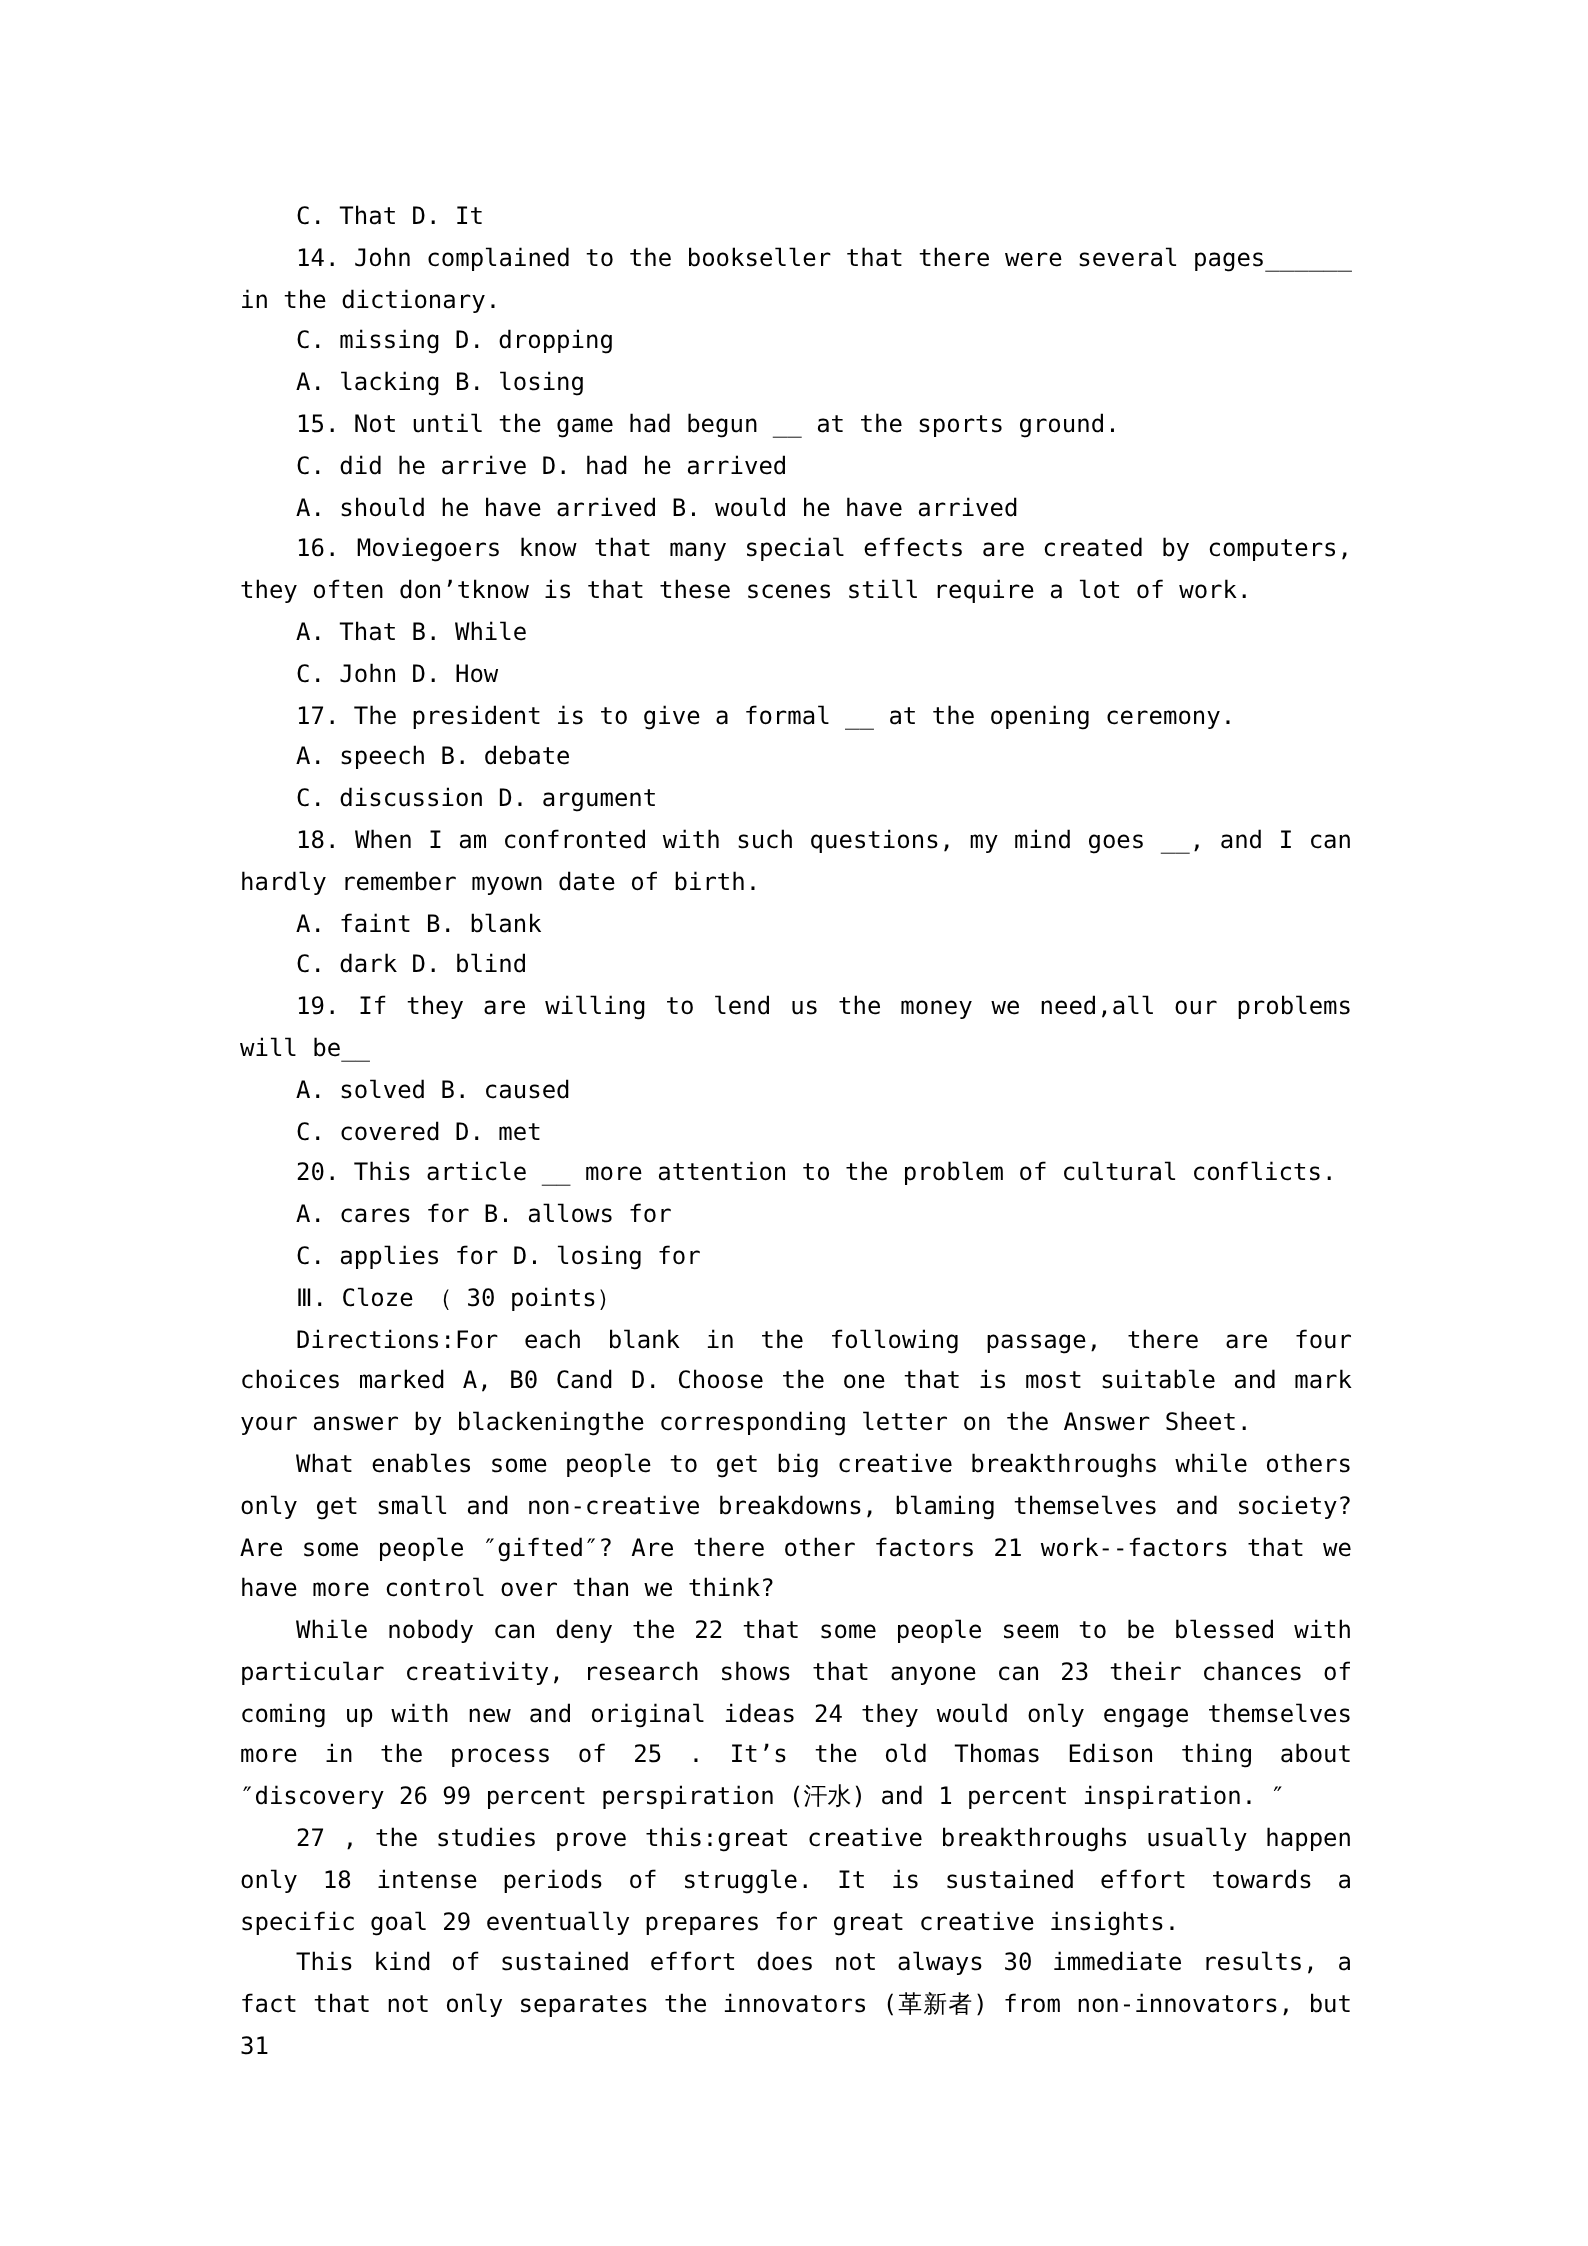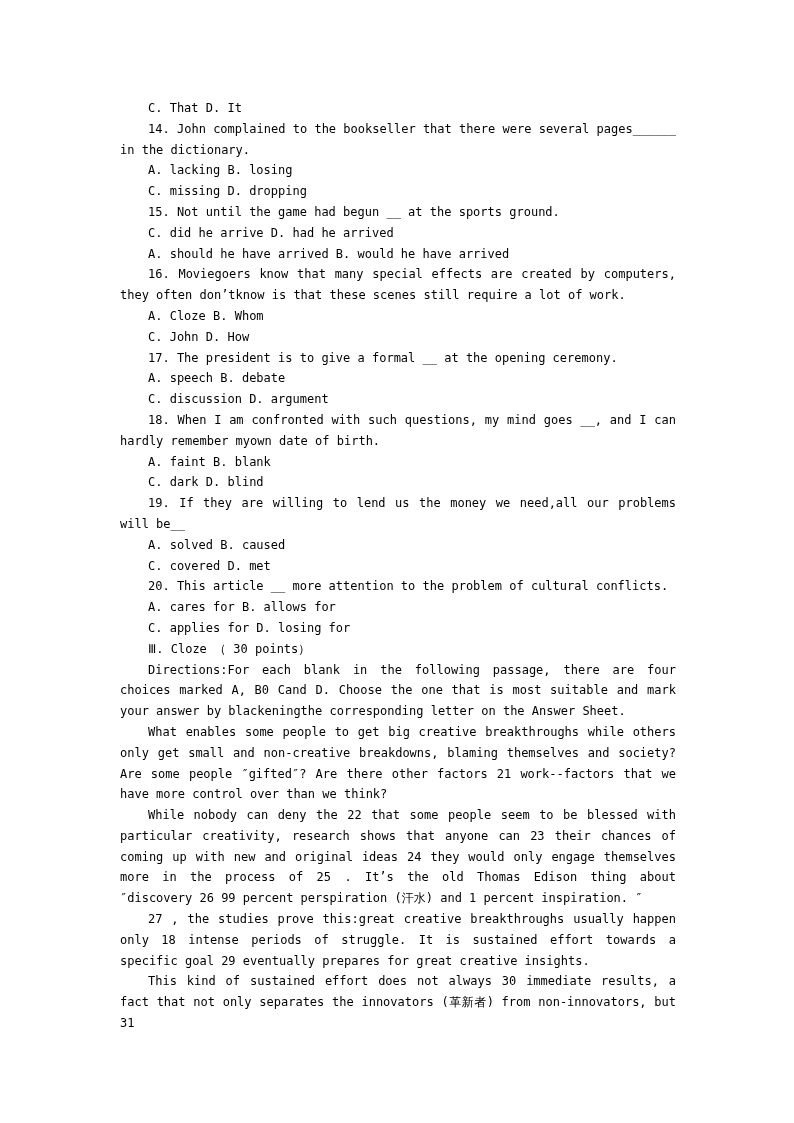--- a/index.html
+++ b/index.html
@@ -43,27 +43,27 @@
   }
 </style>
 </head>
 <body>
 
 <div class="page">
   <div class="doc-body">
 
   <p>C. That D. It</p>
       <p>14. John complained to the bookseller that there were several pages______ in the dictionary.</p>
+      <p>C. missing D. dropping</p>
       <p>A. lacking B. losing</p>
-      <p>C. missing D. dropping</p>
       <p>15. Not until the game had begun __ at the sports ground.</p>
       <p>C. did he arrive D. had he arrived</p>
       <p>A. should he have arrived B. would he have arrived</p>
       <p>16. Moviegoers know that many special effects are created by computers, they often don’tknow is that these scenes still require a lot of work.</p>
-      <p>A. Cloze B. Whom</p>
+      <p>A. That B. While</p>
       <p>C. John D. How</p>
       <p>17. The president is to give a formal __ at the opening ceremony.</p>
       <p>A. speech B. debate</p>
       <p>C. discussion D. argument</p>
       <p>18. When I am confronted with such questions, my mind goes __, and I can hardly remember myown date of birth.</p>
       <p>A. faint B. blank</p>
       <p>C. dark D. blind</p>
       <p>19. If they are willing to lend us the money we need,all our problems will be__</p>
       <p>A. solved B. caused</p>
       <p>C. covered D. met</p>

